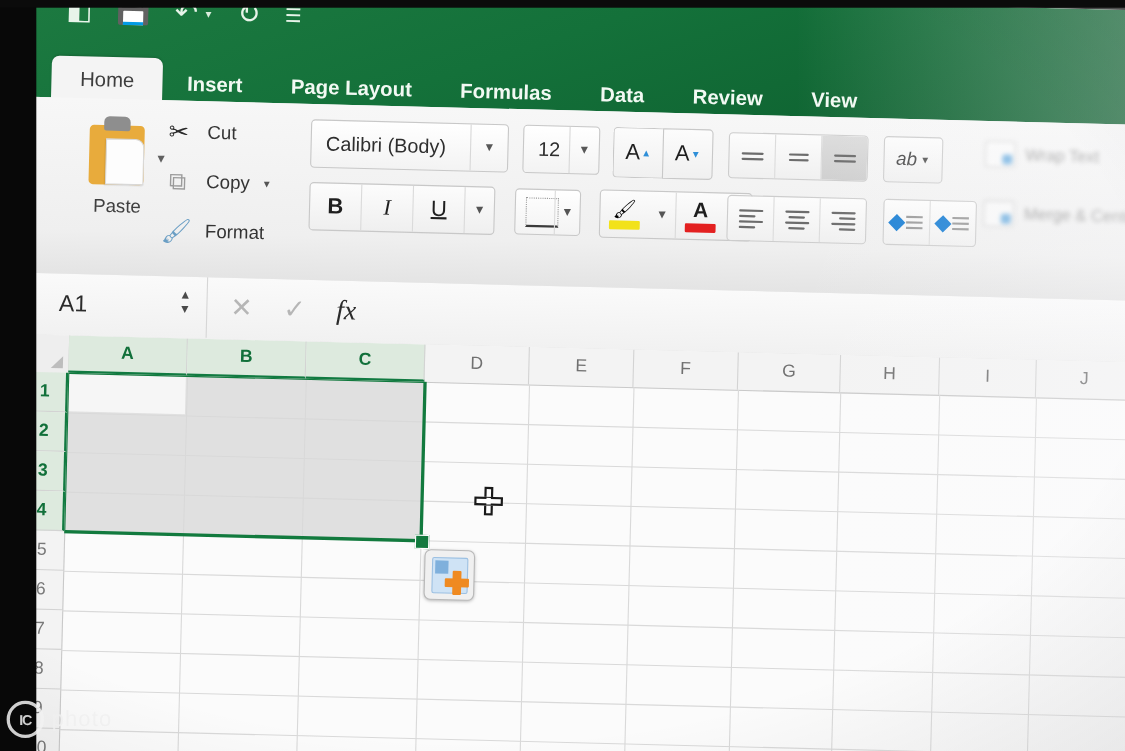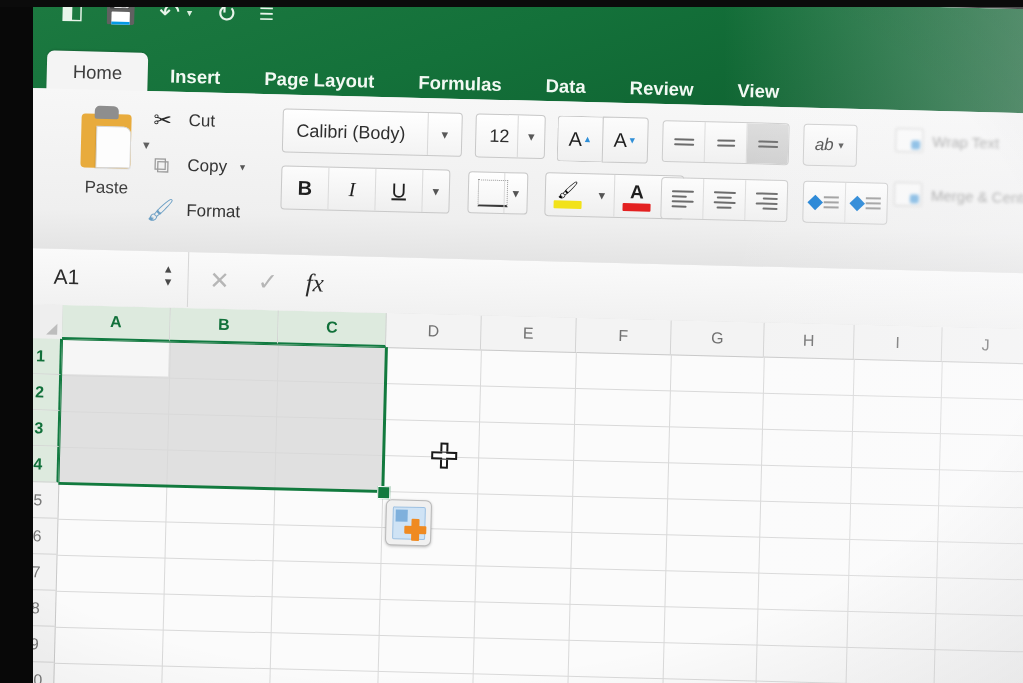--- a/index.html
+++ b/index.html
@@ -444,13 +444,17 @@
           </div>
       </div>
     </div>
   </div>
 
   <div class="blurband"></div>
   <div class="vig"></div>
   <div class="leftbar"></div>
   <div class="topbar"></div>
 
+  <div class="wm">
+    <span class="wm-logo">IC</span>
+    <span class="wm-txt">photo</span>
+  </div>
 </div>
 
 </body></html>

